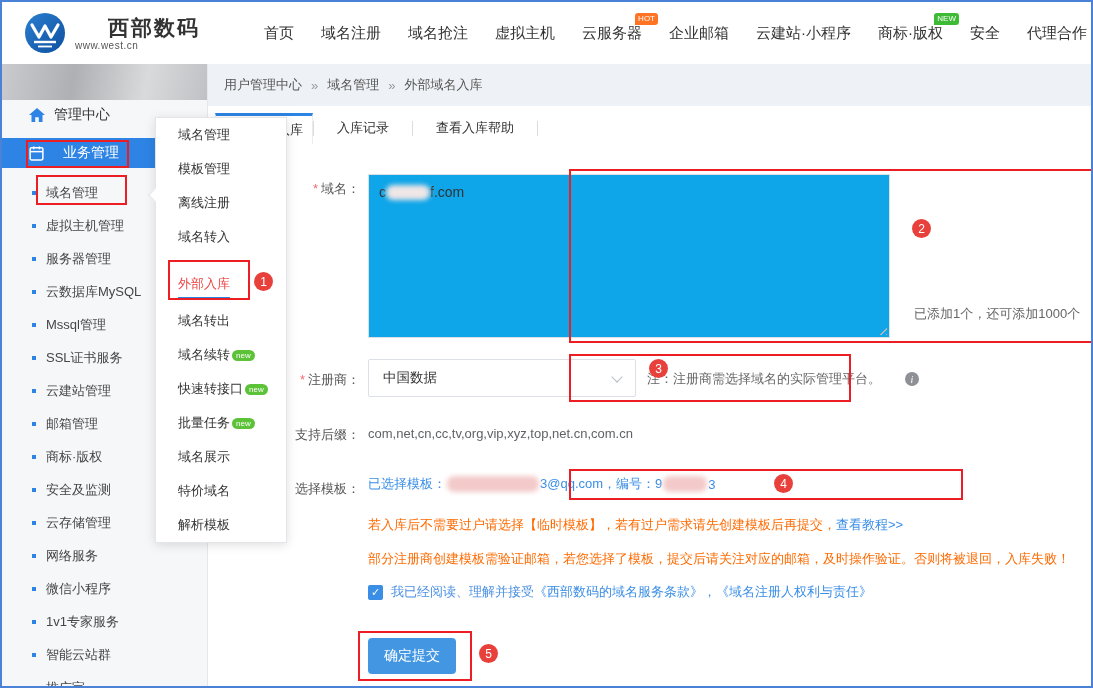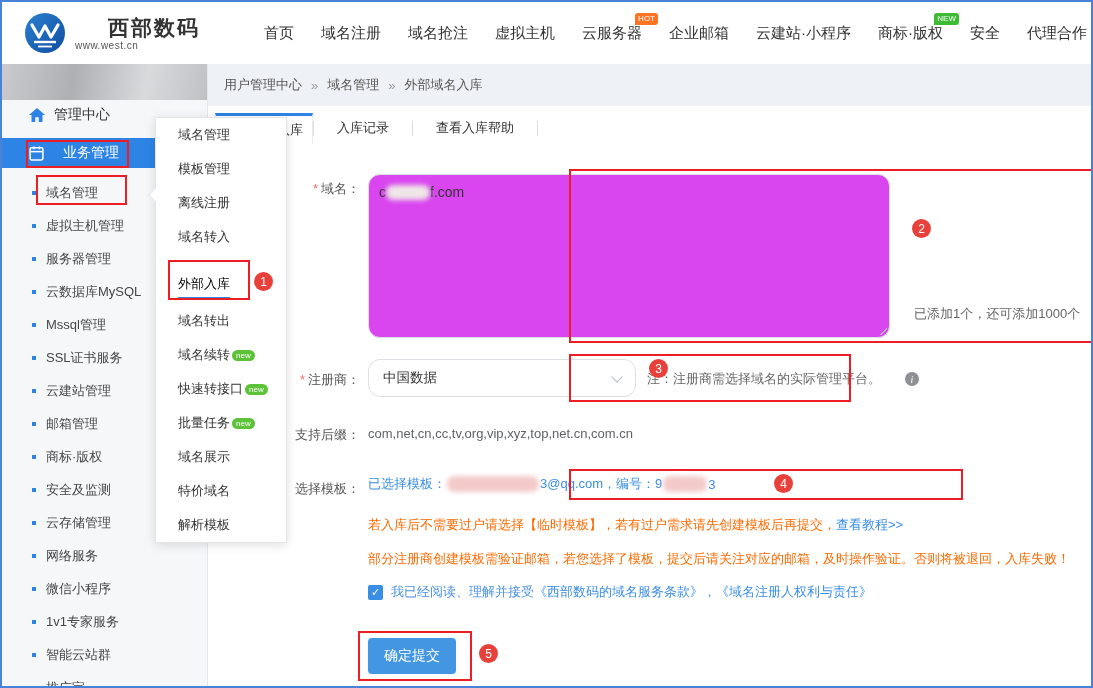--- a/index.html
+++ b/index.html
@@ -33,46 +33,46 @@
 
   
   .main { position:absolute; left:206px; top:104px; right:0; bottom:0; background:#fff; }
   .tabs { position:absolute; left:0; top:6px; height:32px; display:flex; align-items:center; font-size:13px; color:#333; }
   .tab-active { margin-left:7px; width:98px; height:31px; background:#fff; border-top:3px solid #2d84e4; border-left:1px solid #ececec; border-right:1px solid #ececec; display:flex; align-items:center; justify-content:center; cursor:pointer; }
   .tab { padding:0 23px; cursor:pointer; }
   .tab-sep { width:1px; height:15px; background:#dcdcdc; }
 
   .f-label { position:absolute; left:30px; width:122px; text-align:right; font-size:13px; color:#555; }
   .req { color:#f56c6c; margin-right:3px; }
-  .textarea { position:absolute; left:160px; top:68px; width:522px; height:164px; background:#d946ef; border:1px solid #dcdfe6; border-radius:12px; padding:9px 10px; font-size:14px; color:#333; cursor:text; }
+  .textarea { position:absolute; left:160px; top:68px; width:522px; height:164px; background:#0ea5e9; border:1px solid #dcdfe6; border-radius:0; padding:9px 10px; font-size:14px; color:#333; cursor:text; }
   .grip { position:absolute; right:2px; bottom:2px; width:10px; height:10px; clip-path:polygon(100% 0,100% 100%,0 100%); background:repeating-linear-gradient(-45deg,#b5b5b5 0 1px,transparent 1px 4px); }
   .redact { display:inline-block; vertical-align:-3px; border-radius:7px; filter:blur(2.5px); }
   .redact-lite { width:44px; height:15px; background:#efe6e6; }
   .redact-pink1 { width:92px; height:16px; background:#f3c9c9; margin:0 1px; }
   .redact-pink2 { width:44px; height:16px; background:#f3c9c9; margin:0 1px; }
   .counter { position:absolute; left:706px; top:199px; font-size:13px; color:#666; white-space:nowrap; }
 
-  .select { position:absolute; left:160px; top:253px; width:268px; height:38px; border:1px solid #dcdfe6; border-radius:12px; background:#fff; display:flex; align-items:center; padding-left:14px; font-size:13.5px; color:#333; cursor:pointer; }
+  .select { position:absolute; left:160px; top:253px; width:268px; height:38px; border:1px solid #dcdfe6; border-radius:2px; background:#fff; display:flex; align-items:center; padding-left:14px; font-size:13.5px; color:#333; cursor:pointer; }
   .chev { position:absolute; right:14px; top:13px; width:8px; height:8px; border-right:1.5px solid #b8bdc6; border-bottom:1.5px solid #b8bdc6; transform:rotate(45deg); }
   .note { position:absolute; left:439px; top:264px; font-size:13px; color:#666; display:flex; align-items:center; gap:24px; white-space:nowrap; }
   .info-icon { width:14px; height:14px; border-radius:50%; background:#8d9094; color:#fff; font-size:10px; font-style:italic; font-family:"Liberation Serif",serif; display:inline-flex; align-items:center; justify-content:center; cursor:pointer; }
 
   .suffix-val { position:absolute; left:160px; top:320px; font-size:13px; color:#606266; }
   .tpl-line { position:absolute; left:160px; top:369px; font-size:13px; color:#3a8ee6; display:flex; align-items:center; white-space:nowrap; cursor:pointer; }
   .tip { position:absolute; left:160px; font-size:13px; color:#ff6a00; white-space:nowrap; }
   .tip .link, .link { color:#3a8ee6; cursor:pointer; }
   .agree { position:absolute; left:160px; top:477px; display:flex; align-items:center; gap:8px; font-size:13px; color:#4a90e2; white-space:nowrap; }
   .checkbox { width:15px; height:15px; background:#3a8ee6; border-radius:2px; color:#fff; font-size:11px; display:inline-flex; align-items:center; justify-content:center; cursor:pointer; }
   .submit { position:absolute; left:160px; top:532px; width:88px; height:36px; background:#4296e2; border:none; border-radius:4px; color:#fff; font-size:14px; cursor:pointer; font-family:inherit; }
 
   
   .flyout { position:absolute; left:153px; top:115px; width:132px; height:426px; background:#fff; border:1px solid #e3e5e8; box-shadow:0 2px 10px rgba(0,0,0,.13); z-index:30; display:flex; flex-direction:column; }
   .fly-item { flex:1; display:flex; align-items:center; padding-left:22px; font-size:13px; color:#333; cursor:pointer; white-space:nowrap; }
   .fly-item .nb { margin-left:2px; background:#5cc237; color:#fff; font-size:8px; padding:1px 4px; border-radius:7px; line-height:9px; }
-  .fly-active { color:#000000;margin-top:16px; }
+  .fly-active { color:#ef4444;margin-top:16px; }
   .fly-active .ul { border-bottom:2px solid #2d84e4; padding-bottom:4px; }
   .fly-notch { position:absolute; left:-6px; top:72px; width:10px; height:10px; background:#fff; border-left:1px solid #e3e5e8; border-bottom:1px solid #e3e5e8; transform:rotate(45deg); }
 
   
   .ann { position:absolute; border:2px solid #ec1e24; z-index:40; pointer-events:none; }
   .step { position:absolute; width:19px; height:19px; border-radius:50%; background:#e8413c; color:#fff; font-size:12px; display:flex; align-items:center; justify-content:center; z-index:41; }
 </style>
 </head>
 <body>
 

